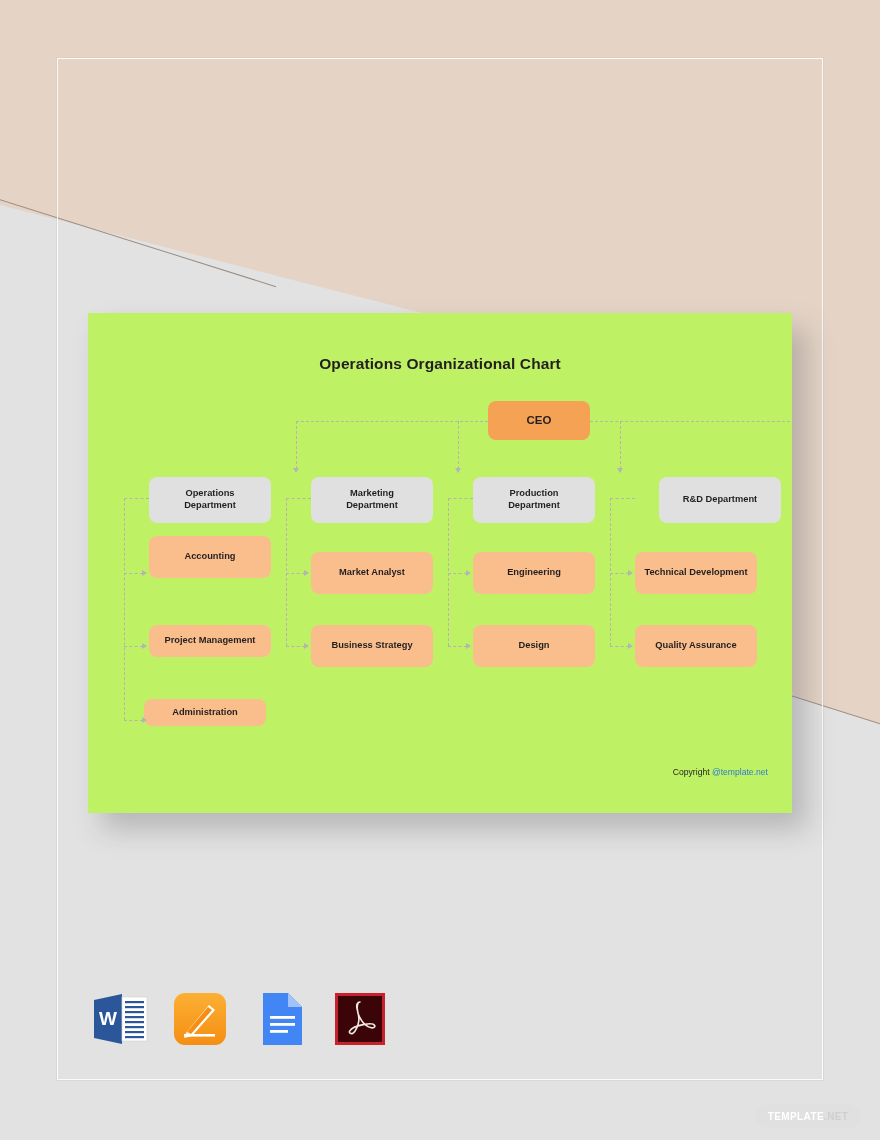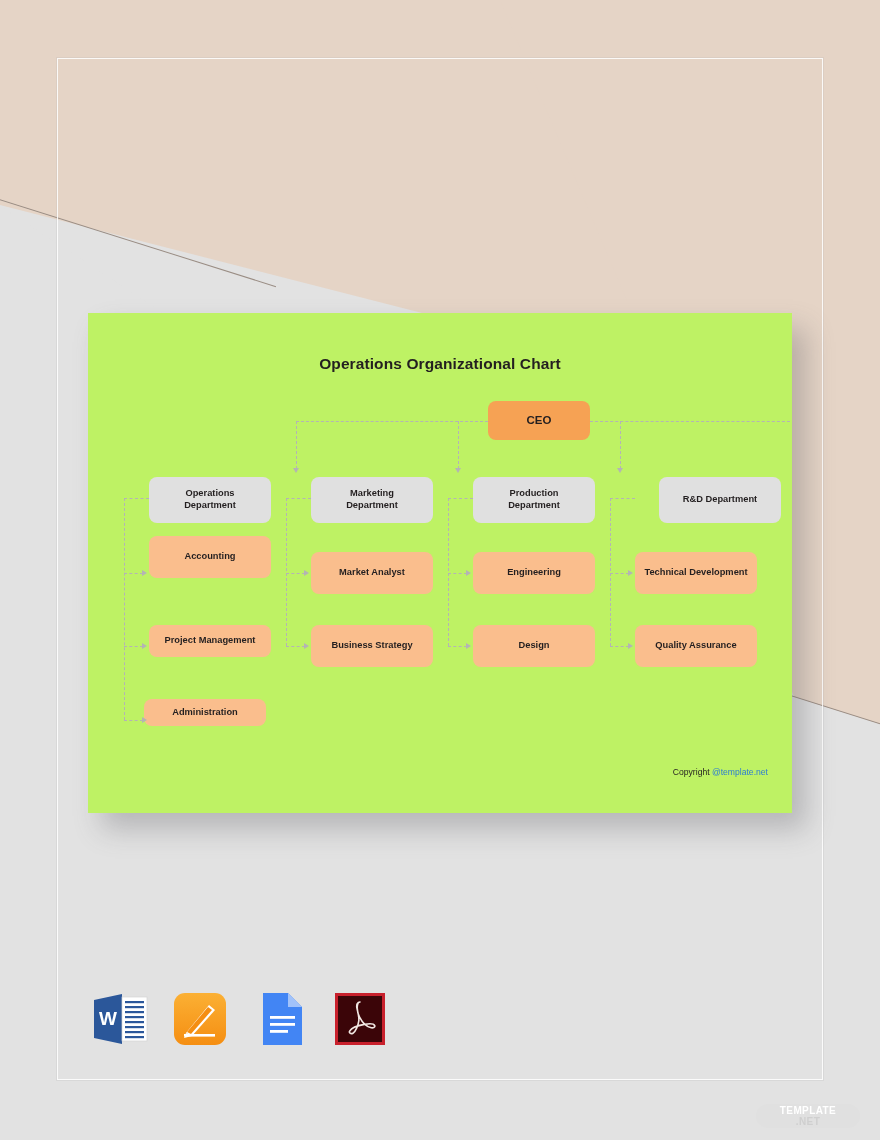--- a/index.html
+++ b/index.html
@@ -184,21 +184,20 @@
     right: 20px; bottom: 12px;
     width: 104px; height: 24px;
     border-radius: 12px;
     background: #e0e0e0;
     display: flex;
     align-items: center;
     justify-content: center;
     font-size: 10px;
     font-weight: bold;
     letter-spacing: 0.4px;
-    flex-direction: column;
   }
   .watermark .wm-a { color: #ffffff; }
   .watermark .wm-b { color: #cfcfcf; }
 </style>
 </head>
 <body>
 
 <div id="stage">
 
   <div class="bg-beige-top"></div>

